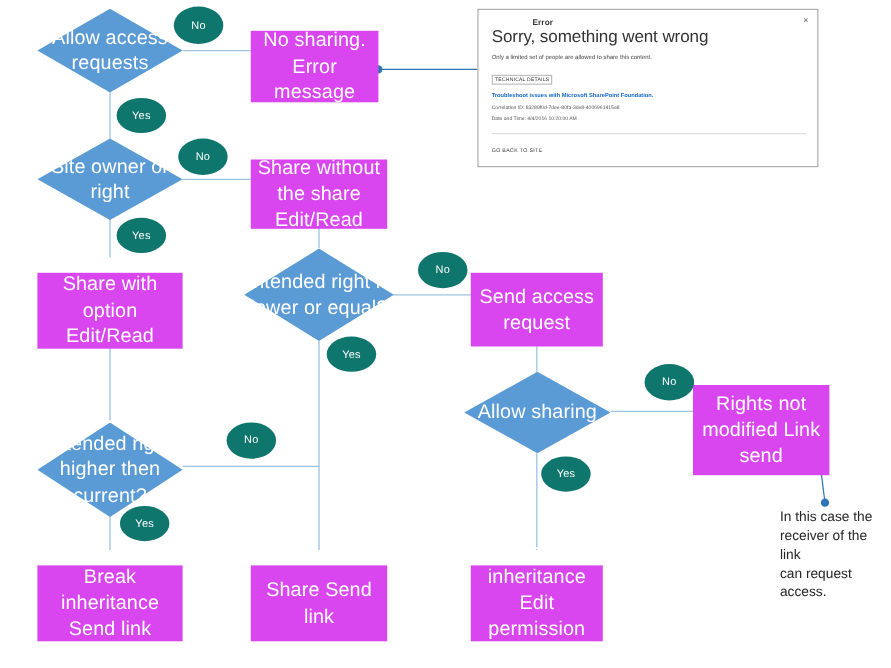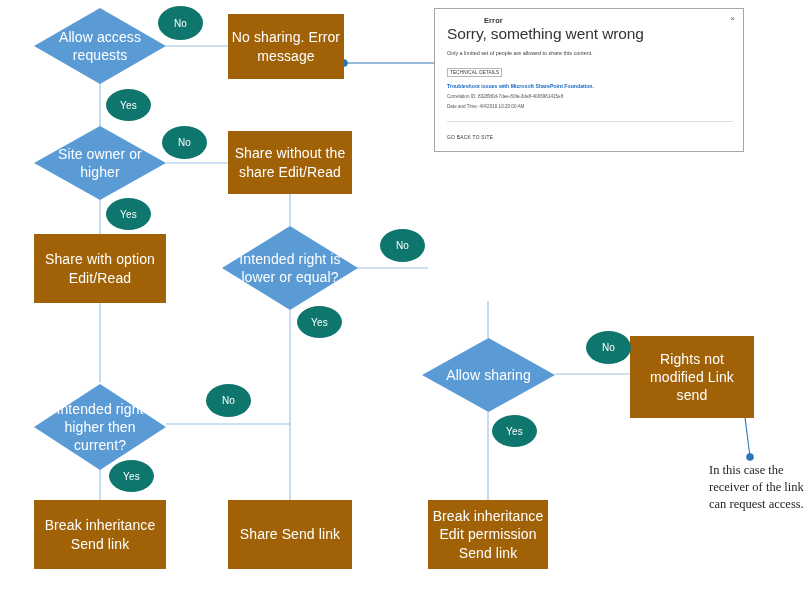--- a/index.html
+++ b/index.html
@@ -24,26 +24,27 @@
   }
   
   .node {
     position: absolute;
     box-sizing: border-box;
     display: flex;
     align-items: center;
     justify-content: center;
     text-align: center;
     color: #ffffff;
-    font-size: 14px;
+    font-size: 18px;
     line-height: 1.30;
     letter-spacing: .1px;
   }
   .node.process {
-    background: #a16207;
+    background: #d946ef;
+    margin-top: 14px;
   }
   .node.decision {
     background: transparent;
   }
   .node.decision .dshape {
     position: absolute;
     left: 0; top: 0;
     width: 100%; height: 100%;
     background: #5B9BD5;
     -webkit-clip-path: polygon(50% 0%, 100% 50%, 50% 100%, 0% 50%);
@@ -70,21 +71,20 @@
     box-sizing: border-box;
     letter-spacing: .2px;
   }
   
   .annotation {
     position: absolute;
     color: #262626;
     font-size: 12.5px;
     line-height: 1.35;
     white-space: pre-line;
-    font-family: Liberation Serif, serif;
   }
   
   #error-dialog {
     position: absolute;
     left: 434px;
     top: 8px;
     width: 310px;
     height: 144px;
     background: #ffffff;
     border: 1px solid #a6a6a6;
@@ -210,21 +210,21 @@
     </g>
   </svg>
 
   <div class="node decision" style="left:34px; top:8px; width:132px; height:76px;">
     <div class="dshape"></div>
     <div class="dlabel">Allow access requests</div>
   </div>
 
   <div class="node decision" style="left:34px; top:126px; width:132px; height:74px;">
     <div class="dshape"></div>
-    <div class="dlabel">Site owner or higher</div>
+    <div class="dlabel">Site owner or right</div>
   </div>
 
   <div class="node process" style="left:34px; top:234px; width:132px; height:69px;">
     <div class="plabel">Share with option Edit/Read</div>
   </div>
 
   <div class="node decision" style="left:34px; top:384px; width:132px; height:86px;">
     <div class="dshape"></div>
     <div class="dlabel">Intended right higher then current?</div>
   </div>
@@ -243,20 +243,23 @@
 
   <div class="node decision" style="left:222px; top:226px; width:136px; height:84px;">
     <div class="dshape"></div>
     <div class="dlabel">Intended right is lower or equal?</div>
   </div>
 
   <div class="node process" style="left:228px; top:500px; width:124px; height:69px;">
     <div class="plabel">Share Send link</div>
   </div>
 
+  <div class="node process" style="left:428px; top:234px; width:120px; height:67px;">
+    <div class="plabel">Send access request</div>
+  </div>
 
   <div class="node decision" style="left:422px; top:338px; width:133px; height:74px;">
     <div class="dshape"></div>
     <div class="dlabel">Allow sharing</div>
   </div>
 
   <div class="node process" style="left:428px; top:500px; width:120px; height:69px;">
     <div class="plabel">Break inheritance Edit permission Send link</div>
   </div>
 

